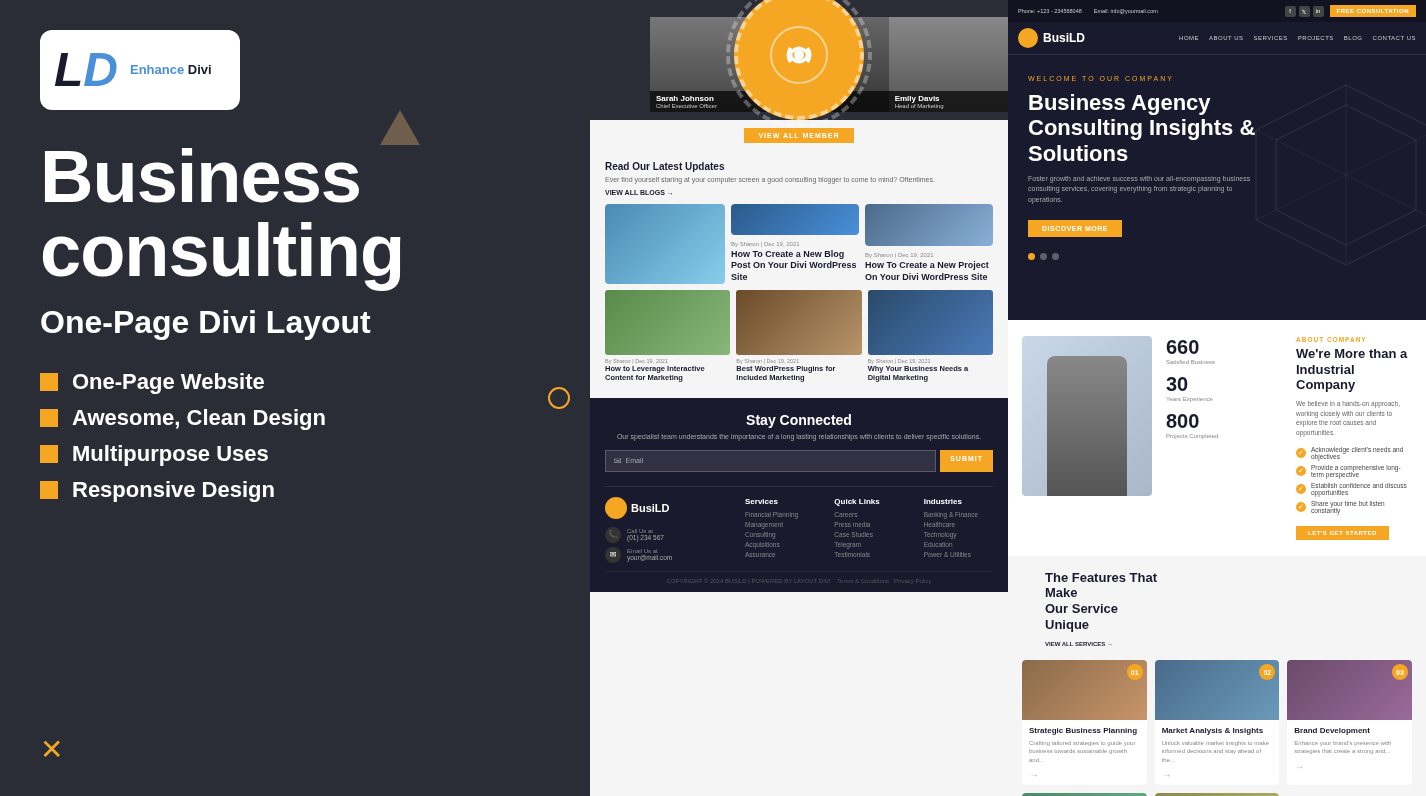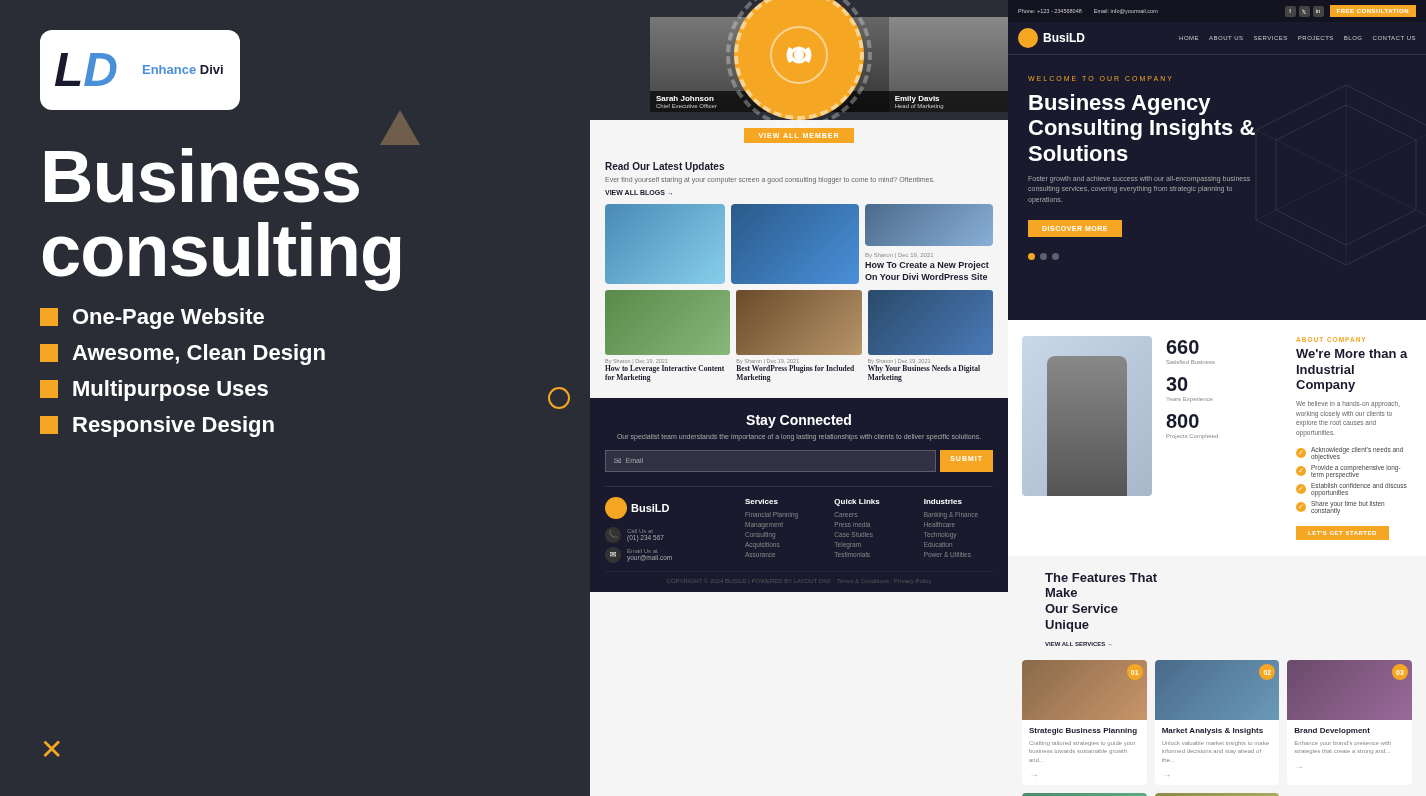--- a/index.html
+++ b/index.html
@@ -30,21 +30,21 @@
       align-items: center;
       margin-bottom: 20px;
     }
 
     .logo-box {
       background: white;
       border-radius: 12px;
       padding: 8px 14px;
       display: flex;
       align-items: center;
-      gap: 24px;
+      gap: 12px;
       width: 200px;
       height: 80px;
     }
 
     .logo-ld {
       font-size: 48px;
       font-weight: 900;
       color: #1a1a2e;
       line-height: 1;
       font-style: italic;
@@ -324,21 +324,20 @@
       font-size: 5.5px;
       color: #888;
       margin-top: 3px;
     }
 
     .blog-bottom-title {
       font-size: 7.5px;
       font-weight: 700;
       color: #1a1a2e;
       line-height: 1.2;
-      font-family: Liberation Serif, serif;
     }
 
     
     .footer-section {
       background: #1a1a2e;
       padding: 14px 15px 8px;
       margin-top: 4px;
     }
 
     .stay-connected {
@@ -860,20 +859,21 @@
     </div>
   </div>
 
   <div class="triangle-deco"></div>
 
   <div class="main-heading">
     <h1>Business</h1>
     <h1>consulting</h1>
   </div>
 
+  <div class="subtitle">One-Page Divi Layout</div>
 
   <ul class="features-list">
     <li>
       <div class="feature-square"></div>
       <span>One-Page Website</span>
     </li>
     <li>
       <div class="feature-square"></div>
       <span>Awesome, Clean Design</span>
     </li>
@@ -941,20 +941,24 @@
 
   <div class="blog-section">
     <div class="blog-title">Read Our Latest Updates</div>
     <div class="blog-desc">Ever find yourself staring at your computer screen a good consulting blogger to come to mind? Oftentimes.</div>
     <a class="view-all-link" href="#">VIEW ALL BLOGS →</a>
 
     <div class="blog-grid-top">
       <div class="blog-img blog-img-large"></div>
       <div style="flex:1;display:flex;flex-direction:column;gap:6px;">
         <div class="blog-img blog-img-small"></div>
+        <div>
+          <div class="blog-meta">By Sharon | Dec 19, 2021</div>
+          <div class="blog-card-title">How To Create a New Blog Post On Your Divi WordPress Site</div>
+        </div>
       </div>
       <div style="flex:1;display:flex;flex-direction:column;gap:6px;">
         <div class="blog-img blog-img-small" style="background:linear-gradient(135deg,#4a6a8a,#8ab0d8);"></div>
         <div>
           <div class="blog-meta">By Sharon | Dec 19, 2021</div>
           <div class="blog-card-title">How To Create a New Project On Your Divi WordPress Site</div>
         </div>
       </div>
     </div>
 

